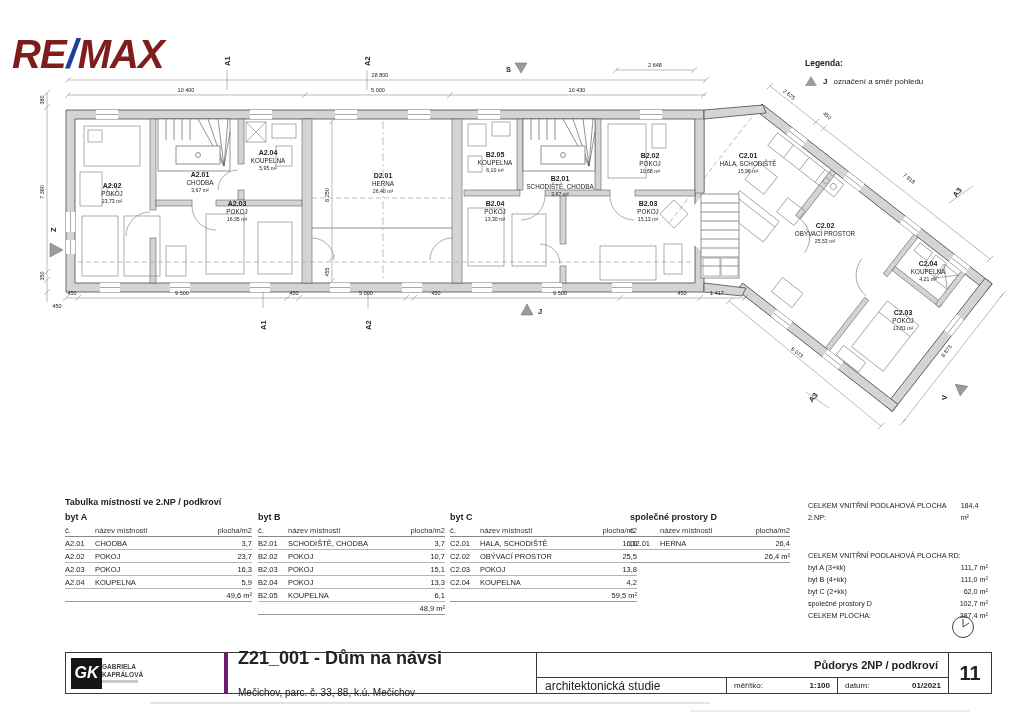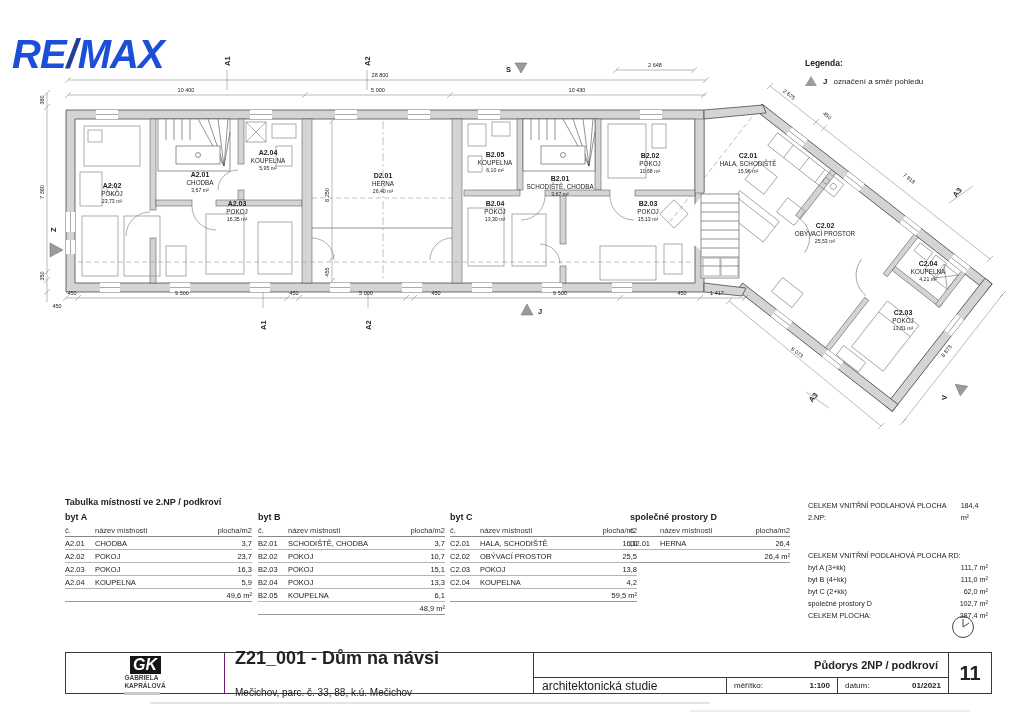--- a/index.html
+++ b/index.html
@@ -1,21 +1,21 @@
 <!DOCTYPE html>
 <html><head>
 <meta charset="utf-8">
 <style>
   html,body{margin:0;padding:0;background:#fff;}
   .page{position:relative;width:1024px;height:720px;background:#fff;overflow:hidden;
         font-family:"Liberation Sans",sans-serif;color:#222;}
   
   .remax{position:absolute;left:12px;top:34px;font-style:italic;font-weight:800;
          font-size:40px;letter-spacing:-1px;line-height:1;}
-  .remax .re,.remax .max{color:#1d4ed8;}
+  .remax .re,.remax .max{color:#7f1d1d;}
   .remax .slash{color:#1e3f9a;padding:0 1px;}
   
   .legend{position:absolute;left:805px;top:40px;font-size:8.5px;}
   .legend .lt{font-weight:bold;margin-top:18px;}
   .legend .li{display:flex;align-items:center;gap:6px;margin-top:8px;font-size:8px;}
   .tri-up{width:0;height:0;border-left:6px solid transparent;border-right:6px solid transparent;
           border-bottom:10px solid #9b9b9b;}
   .legend .lj{font-weight:bold;}
   
   svg.plan{position:absolute;left:0;top:0;}
@@ -45,22 +45,22 @@
   .trow.th{border-bottom:1px solid #888;color:#333;}
   .trow.total{border-bottom:1px solid #999;justify-content:flex-end;}
   .c1{width:30px;} .c2{flex:1;} .c3{width:44px;text-align:right;}
   
   .summary{position:absolute;left:808px;top:500px;width:180px;font-size:7.2px;}
   .summary .srow{display:flex;justify-content:space-between;line-height:12px;}
   .summary .gap{height:26px;}
   
   .titleblock{position:absolute;left:65px;top:652px;width:925px;height:40px;
               border:1.5px solid #3a3a3a;display:flex;background:#fff;}
-  .tb-logo{width:148px;border-right:1px solid #701a75;display:flex;align-items:center;
-           padding:3px 5px;flex-direction:column;}
+  .tb-logo{width:148px;border-right:4px solid #701a75;display:flex;align-items:center;
+           padding:3px 5px;}
   .gk-box{width:31px;height:31px;background:#151515;color:#fff;display:flex;align-items:center;
           justify-content:center;font-size:16px;font-style:italic;font-weight:bold;}
   .firm{font-size:6.5px;font-weight:bold;color:#444;line-height:1.2;}
   .firm-bar{width:36px;height:3px;background:#c9c9c9;margin-top:2px;}
   .tb-mid{width:288px;border-right:1px solid #3a3a3a;padding:2px 10px;display:flex;
           flex-direction:column;justify-content:center;}
   .tb-proj{font-size:18px;font-weight:bold;}
   .tb-loc{font-size:10px;margin-top:18px;}
   .tb-right{flex:1;display:flex;flex-direction:column;}
   .tb-right-top{flex:1;display:flex;align-items:center;justify-content:flex-end;

